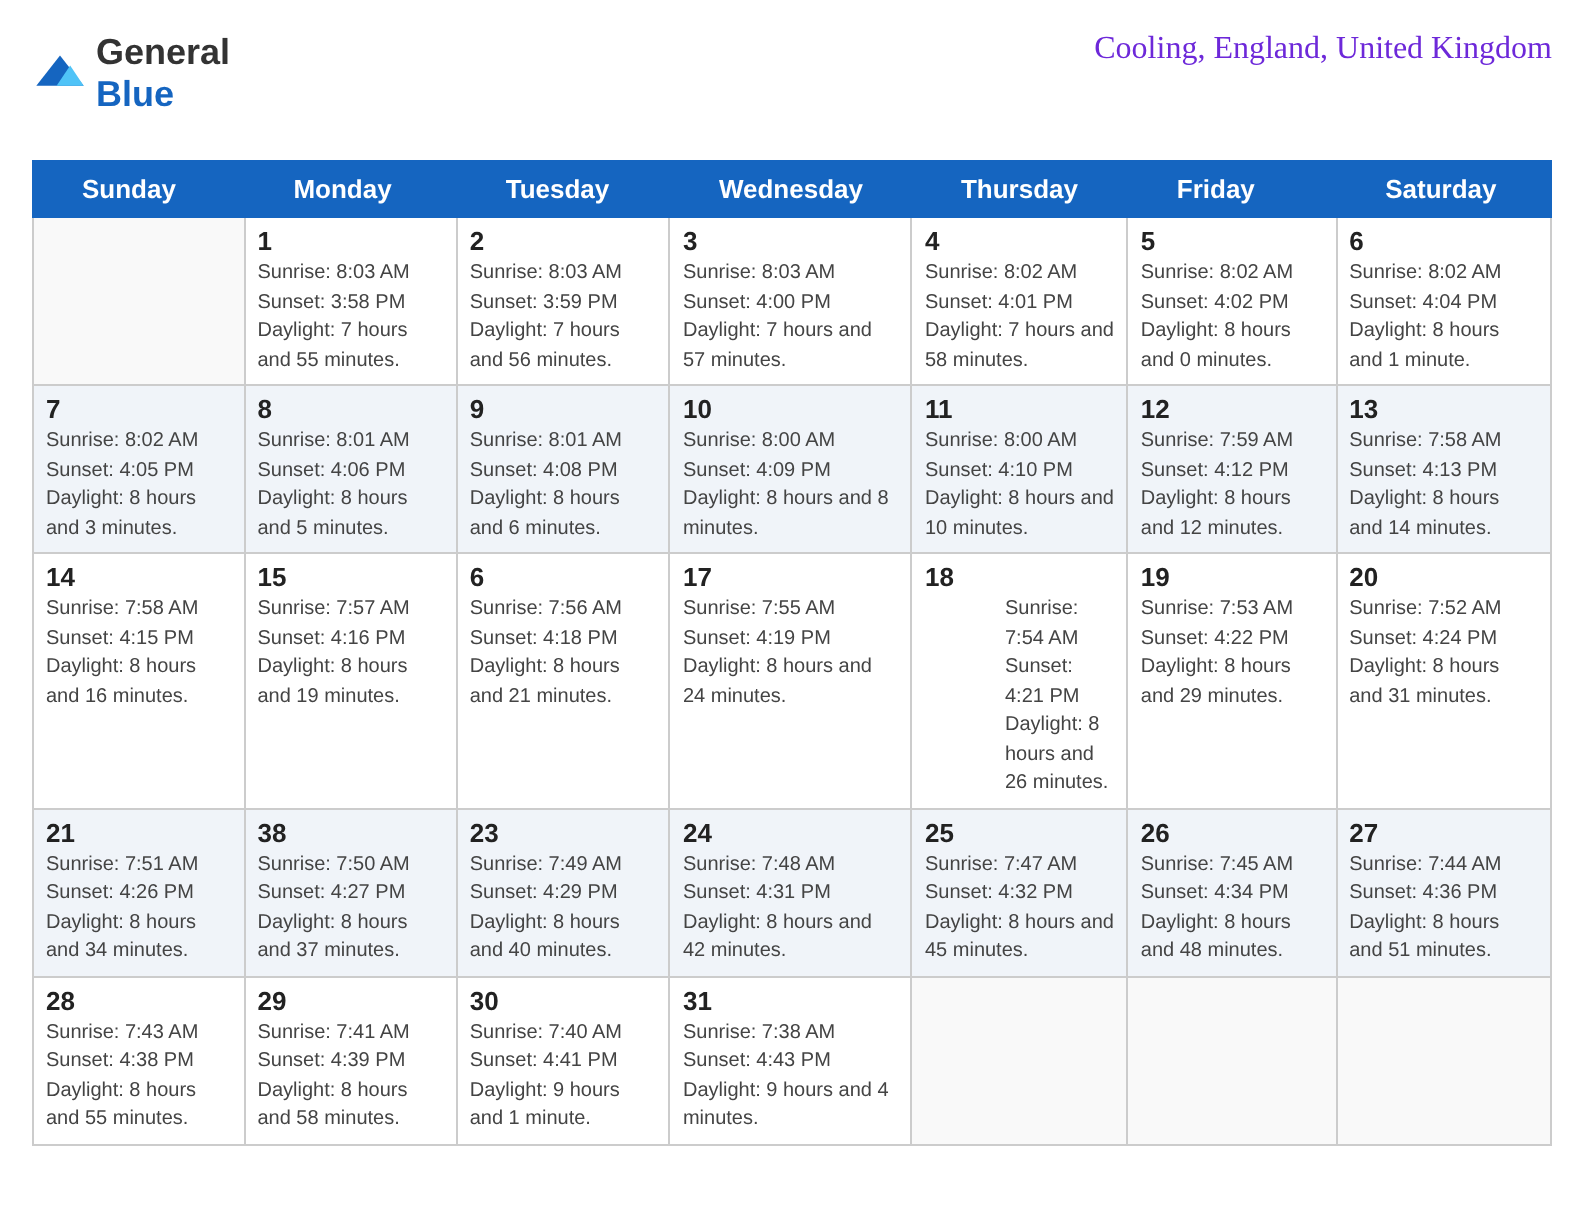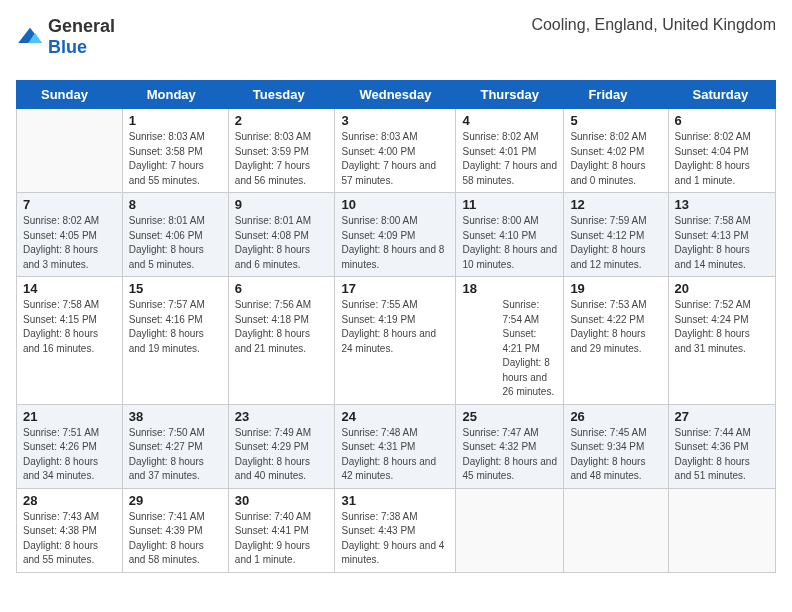--- a/index.html
+++ b/index.html
@@ -38,21 +38,22 @@
     .title-area {
       text-align: right;
     }
     .title-month {
       font-size: 36px;
       font-weight: bold;
       color: #222;
     }
     .title-location {
       font-size: 16px;
-      color: #404040;
+      color: #6d28d9;
+      font-family: Liberation Serif, serif;
     }
     .calendar {
       width: 100%;
       border-collapse: collapse;
       border: 1px solid #ccc;
     }
     .calendar th {
       background-color: #1565C0;
       color: #fff;
       font-size: 13px;
@@ -279,21 +280,21 @@
         </td>
         <td class="row-shade">
           <span class="day-number">25</span>
           <div class="day-detail" style="white-space: pre-line;">Sunrise: 7:47 AM
 Sunset: 4:32 PM
 Daylight: 8 hours and 45 minutes.</div>
         </td>
         <td class="row-shade">
           <span class="day-number">26</span>
           <div class="day-detail" style="white-space: pre-line;">Sunrise: 7:45 AM
-Sunset: 9:34 PM
+Sunset: 4:34 PM
 Daylight: 8 hours and 48 minutes.</div>
         </td>
         <td class="row-shade">
           <span class="day-number">27</span>
           <div class="day-detail" style="white-space: pre-line;">Sunrise: 7:44 AM
 Sunset: 4:36 PM
 Daylight: 8 hours and 51 minutes.</div>
         </td>
       </tr>
       <tr>

